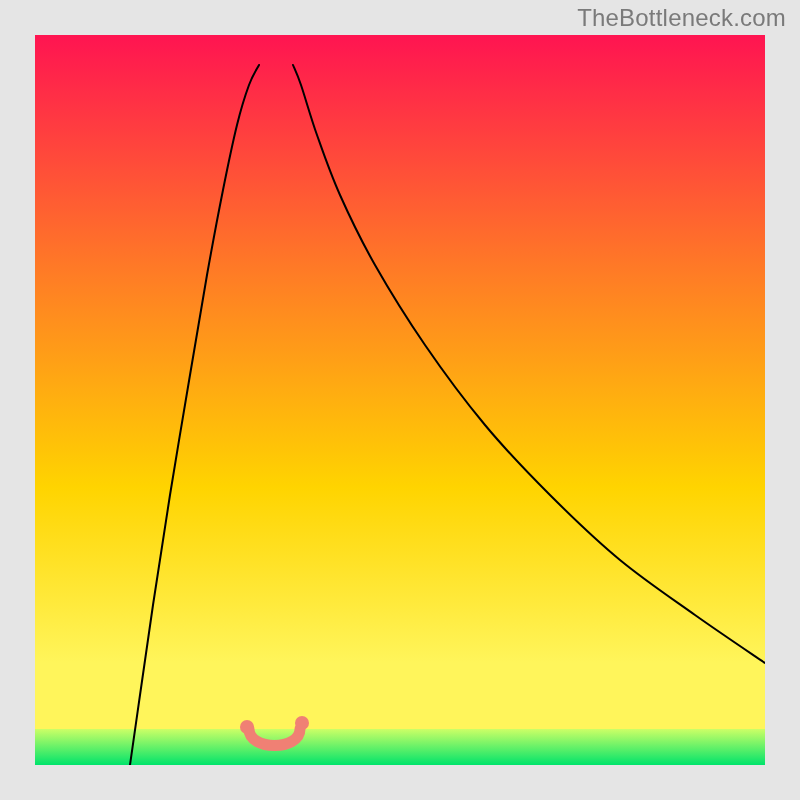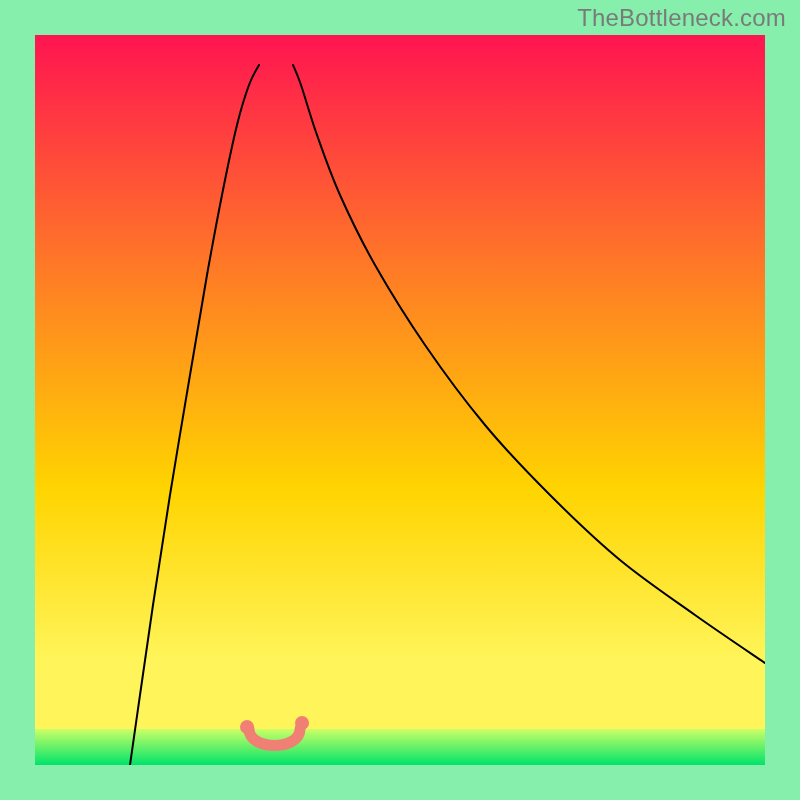--- a/index.html
+++ b/index.html
@@ -9,21 +9,21 @@
     height: 800px;
     background: #000000;
     overflow: hidden;
   }
   .frame {
     position: absolute;
     left: 0;
     top: 0;
     width: 800px;
     height: 800px;
-    background: #86efac;
+    background: #e5e5e5;
   }
   .watermark {
     position: absolute;
     top: 4px;
     right: 14px;
     font-family: Arial, Helvetica, sans-serif;
     font-size: 24px;
     color: #7a7a7a;
     font-weight: 500;
     letter-spacing: 0.2px;

